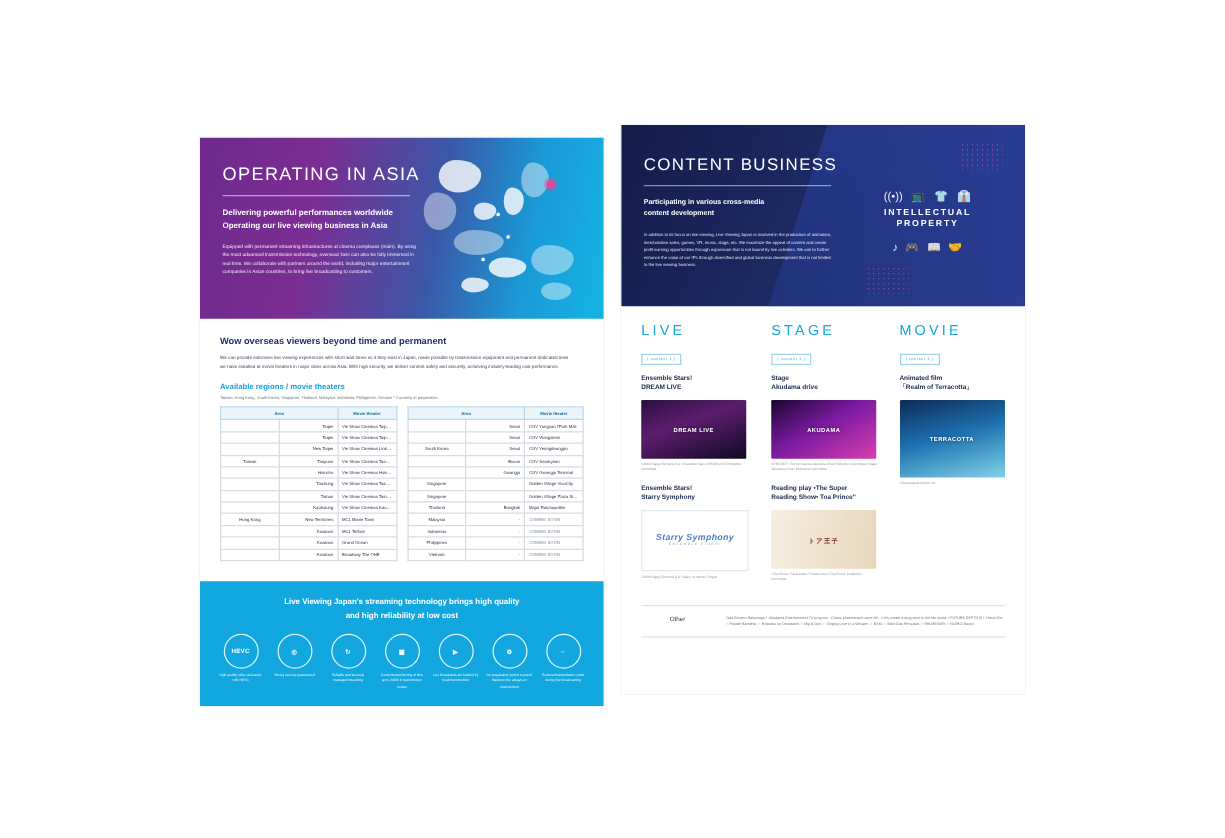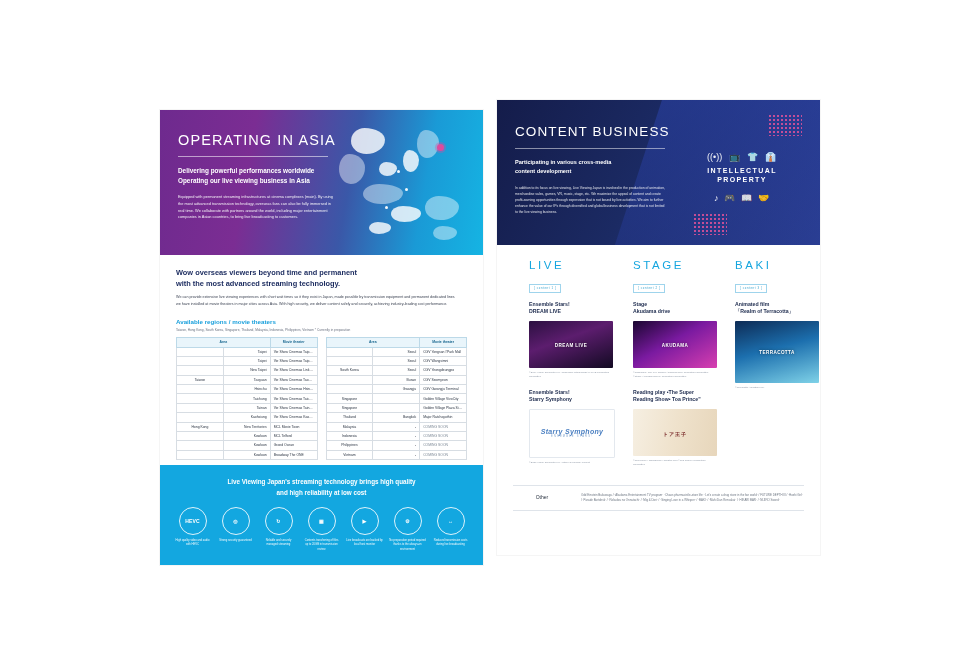--- a/index.html
+++ b/index.html
@@ -305,21 +305,20 @@
   }
   .dots.a { right: 18px; top: 14px; }
   .dots.b { left: 196px; bottom: 10px; }
 
   .r-body {
     padding: 14px 16px 0 16px;
   }
   .cols {
     display: flex;
     gap: 18px;
-    margin-left: 16px;
   }
   .col {
     width: 92px;
   }
   .col-head {
     color: #16a6df;
     font-size: 11.5px;
     letter-spacing: 2.6px;
     font-weight: 400;
     margin-bottom: 4px;
@@ -493,21 +492,20 @@
       <div class="l-hero-sub">
         <div>Delivering powerful performances worldwide</div>
         <div>Operating our live viewing business in Asia</div>
       </div>
       <div class="l-hero-body">Equipped with permanent streaming infrastructures at cinema complexes (main). By using the most advanced transmission technology, overseas fans can also be fully immersed in real time. We collaborate with partners around the world, including major entertainment companies in Asian countries, to bring live broadcasting to customers.</div>
     </div>
 
     <div class="l-body">
       <div class="l-h2">
         <div>Wow overseas viewers beyond time and permanent</div>
-        <div>with the most advanced streaming technology.</div>
       </div>
       <div class="l-p">We can provide extensive live viewing experiences with short wait times so it they exist in Japan, made possible by transmission equipment and permanent dedicated lines we have installed at movie theaters in major cities across Asia. With high security, we deliver content safely and securely, achieving industry-leading cost performance.</div>
 
       <div class="l-h3">Available regions / movie theaters</div>
       <div class="l-h3-note">Taiwan, Hong Kong, South Korea, Singapore, Thailand, Malaysia, Indonesia, Philippines, Vietnam * Currently in preparation</div>
 
       <div class="tables">
         <table class="reg t-left">
           <thead>
             <tr>
@@ -770,21 +768,21 @@
             <div>Reading play •The Super</div>
             <div>Reading Show• Toa Prince"</div>
           </div>
           <div class="thumb th-toa">
             <div class="toa-title">トア王子</div>
           </div>
           <div class="credit">©Toa Prince / Takarazuka / Theatre.com ©Toa Prince" Production Committee</div>
         </div>
 
         <div class="col">
-          <div class="col-head">BAKI</div>
+          <div class="col-head">MOVIE</div>
           <div class="col-tag">[ content 3 ]</div>
 
           <div class="item-title">
             <div>Animated film</div>
             <div>「Realm of Terracotta」</div>
           </div>
           <div class="thumb tall th-realm">
             <div class="thumb-label">TERRACOTTA</div>
           </div>
           <div class="credit">©Terracotta Animation Inc.</div>

